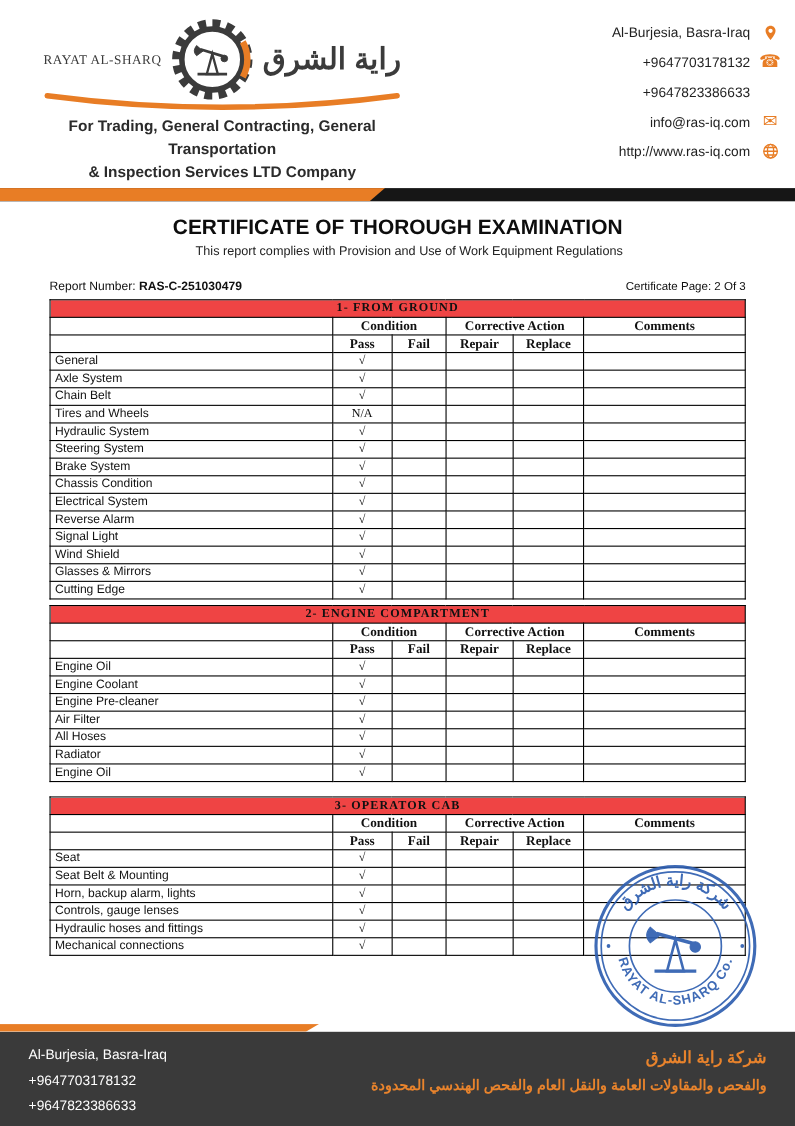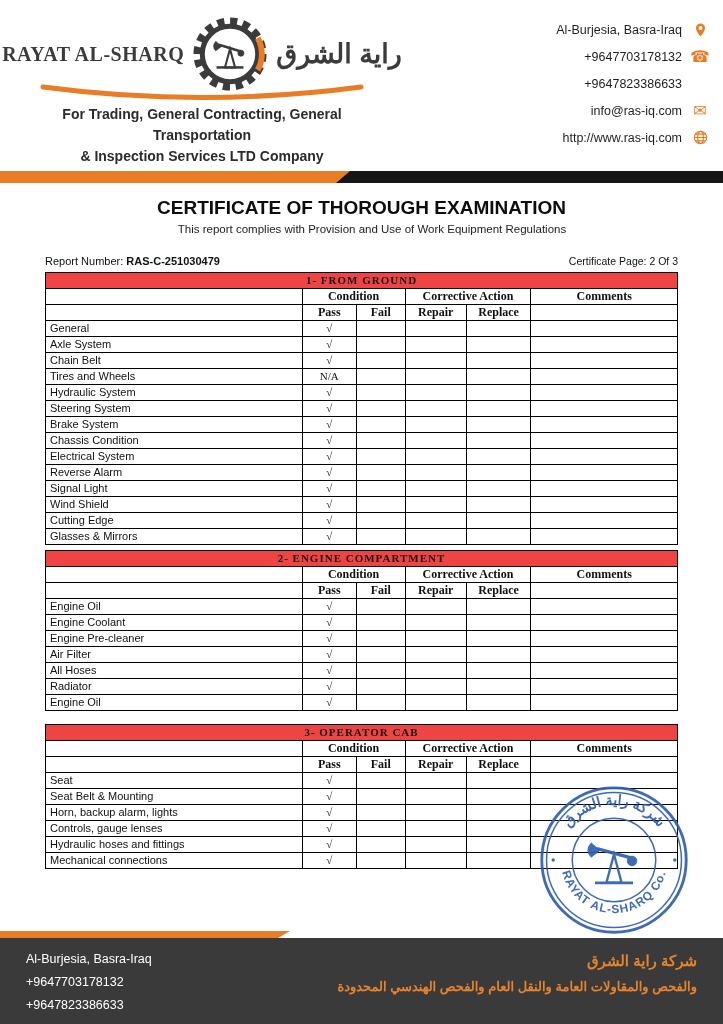--- a/index.html
+++ b/index.html
@@ -3,21 +3,21 @@
 <meta charset="utf-8">
 <style>
   html,body{margin:0;padding:0;background:#9a9a9a;}
   .page{position:relative;width:723px;height:1024px;margin:0 auto;background:#ffffff;
         font-family:"Liberation Sans",sans-serif;overflow:hidden;color:#111;}
 
   
   .hdr-wrap{display:flex;justify-content:space-between;padding:10px 14px 0 26px;}
   .logo-block{width:352px;text-align:center;padding-top:2px;}
   .logo-row{display:flex;align-items:center;justify-content:center;gap:4px;}
-  .logo-en{font-family:"Liberation Serif",serif;font-weight:bold;font-size:20px;color:#3b3b3b;letter-spacing:.5px;white-space:nowrap;}
+  .logo-en{font-family:"Liberation Serif",serif;font-weight:normal;font-size:12px;color:#3b3b3b;letter-spacing:.5px;white-space:nowrap;}
   .logo-ar{font-size:27px;font-weight:bold;color:#3b3b3b;white-space:nowrap;}
   .gear-svg{width:84px;height:84px;flex:0 0 auto;}
   .swoosh-svg{display:block;margin:-12px auto 2px;}
   .tagline{font-size:14px;font-weight:bold;color:#2b2b2b;line-height:1.5;}
 
   .contacts{padding-top:6px;display:flex;flex-direction:column;}
   .contact-row{display:flex;align-items:center;justify-content:flex-end;gap:9px;height:27px;
                font-size:12.5px;color:#1f1f1f;}
   .icon-slot{width:18px;display:flex;justify-content:center;align-items:center;}
   .glyph-icon{color:#E87D25;font-size:16px;line-height:1;}
@@ -265,29 +265,29 @@
           </tr>
           <tr>
             <td class="item">Wind Shield</td>
             <td class="mark">√</td>
             <td class="mark"></td>
             <td class="mark"></td>
             <td class="mark"></td>
             <td class="mark"></td>
           </tr>
           <tr>
+            <td class="item">Glasses &amp; Mirrors</td>
+            <td class="mark">√</td>
+            <td class="mark"></td>
+            <td class="mark"></td>
+            <td class="mark"></td>
+            <td class="mark"></td>
+          </tr>
+          <tr>
             <td class="item">Cutting Edge</td>
-            <td class="mark">√</td>
-            <td class="mark"></td>
-            <td class="mark"></td>
-            <td class="mark"></td>
-            <td class="mark"></td>
-          </tr>
-          <tr>
-            <td class="item">Glasses &amp; Mirrors</td>
             <td class="mark">√</td>
             <td class="mark"></td>
             <td class="mark"></td>
             <td class="mark"></td>
             <td class="mark"></td>
           </tr>
         </tbody>
       </table>
       <table class="cert sec2">
         <colgroup>

